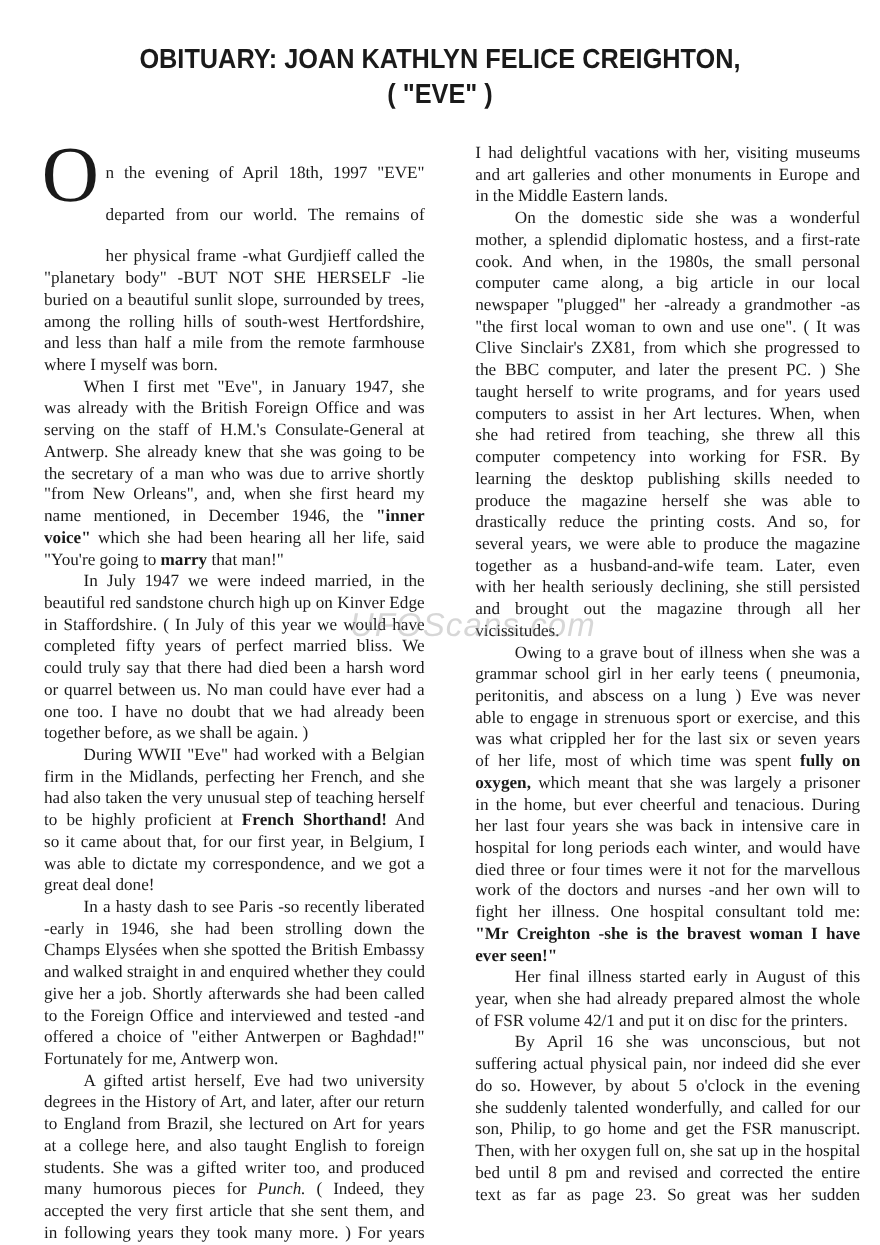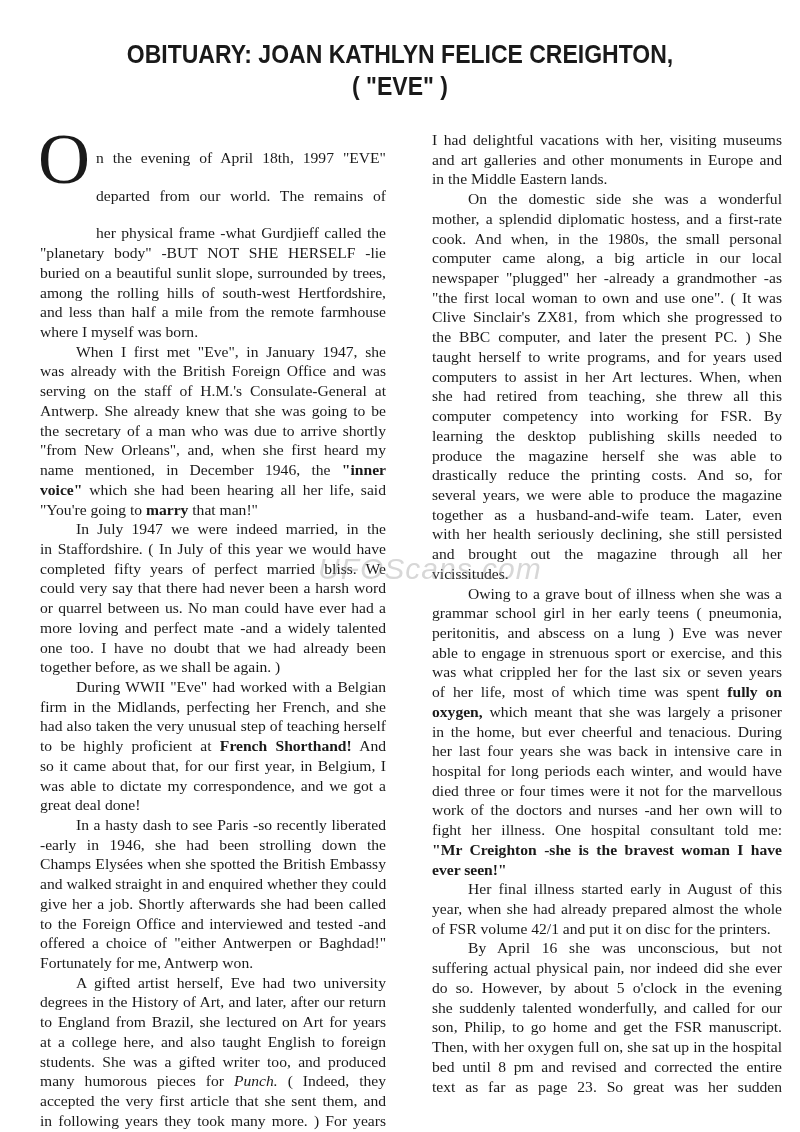--- a/index.html
+++ b/index.html
@@ -57,25 +57,25 @@
       <div class="ln indent"><span>When I first met "Eve", in January 1947, she</span></div>
       <div class="ln"><span>was already with the British Foreign Office and was</span></div>
       <div class="ln"><span>serving on the staff of H.M.'s Consulate-General at</span></div>
       <div class="ln"><span>Antwerp.  She already knew that she was going to be</span></div>
       <div class="ln"><span>the secretary of a man who was due to arrive shortly</span></div>
       <div class="ln"><span>"from New Orleans", and, when she first heard my</span></div>
       <div class="ln"><span>name mentioned, in December 1946, the </span><b>"inner</b></div>
       <div class="ln"><b>voice"</b><span> which she had been hearing all her life, said</span></div>
       <div class="ln last"><span>"You're going to </span><b>marry</b><span> that man!"</span></div>
       <div class="ln indent"><span>In July 1947 we were indeed married, in the</span></div>
+      <div class="ln"><span>beautiful red sandstone church high up on Kinver Edge</span></div>
       <div class="ln"><span>in Staffordshire.  ( In July of this year we would have</span></div>
       <div class="ln"><span>completed fifty years of perfect married bliss.  We</span></div>
-      <div class="ln"><span>could very say that there had never been a harsh word</span></div>
+      <div class="ln"><span>could truly say that there had died been a harsh word</span></div>
       <div class="ln"><span>or quarrel between us.  No man could have ever had a</span></div>
-      <div class="ln"><span>more loving and perfect mate -and a widely talented</span></div>
       <div class="ln"><span>one too.  I have no doubt that we had already been</span></div>
       <div class="ln last"><span>together before, as we shall be again. )</span></div>
       <div class="ln indent"><span>During WWII "Eve" had worked with a Belgian</span></div>
       <div class="ln"><span>firm in the Midlands, perfecting her French, and she</span></div>
       <div class="ln"><span>had also taken the very unusual step of teaching herself</span></div>
       <div class="ln"><span>to be highly proficient at </span><b>French Shorthand!</b><span>  And</span></div>
       <div class="ln"><span>so it came about that, for our first year, in Belgium, I</span></div>
       <div class="ln"><span>was able to dictate my correspondence, and we got a</span></div>
       <div class="ln last"><span>great deal done!</span></div>
       <div class="ln indent"><span>In a hasty dash to see Paris -so recently liberated</span></div>

